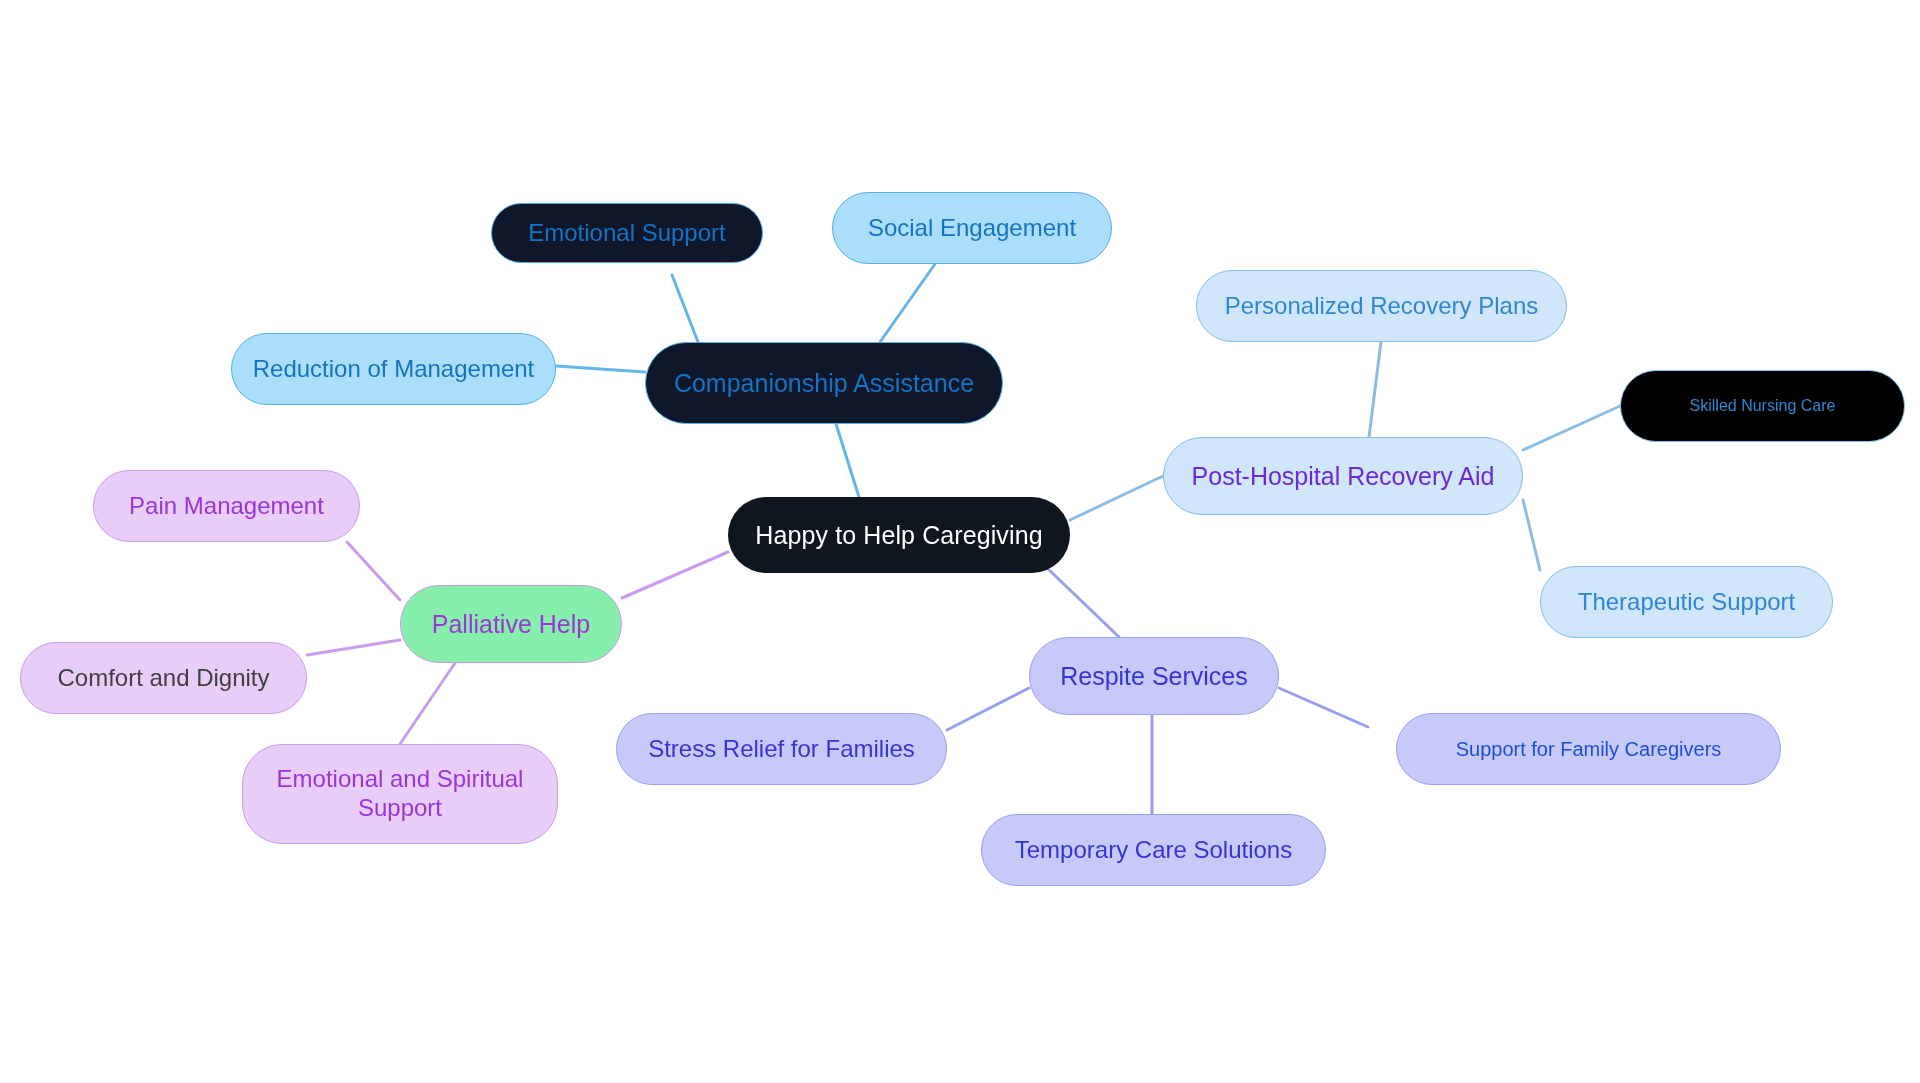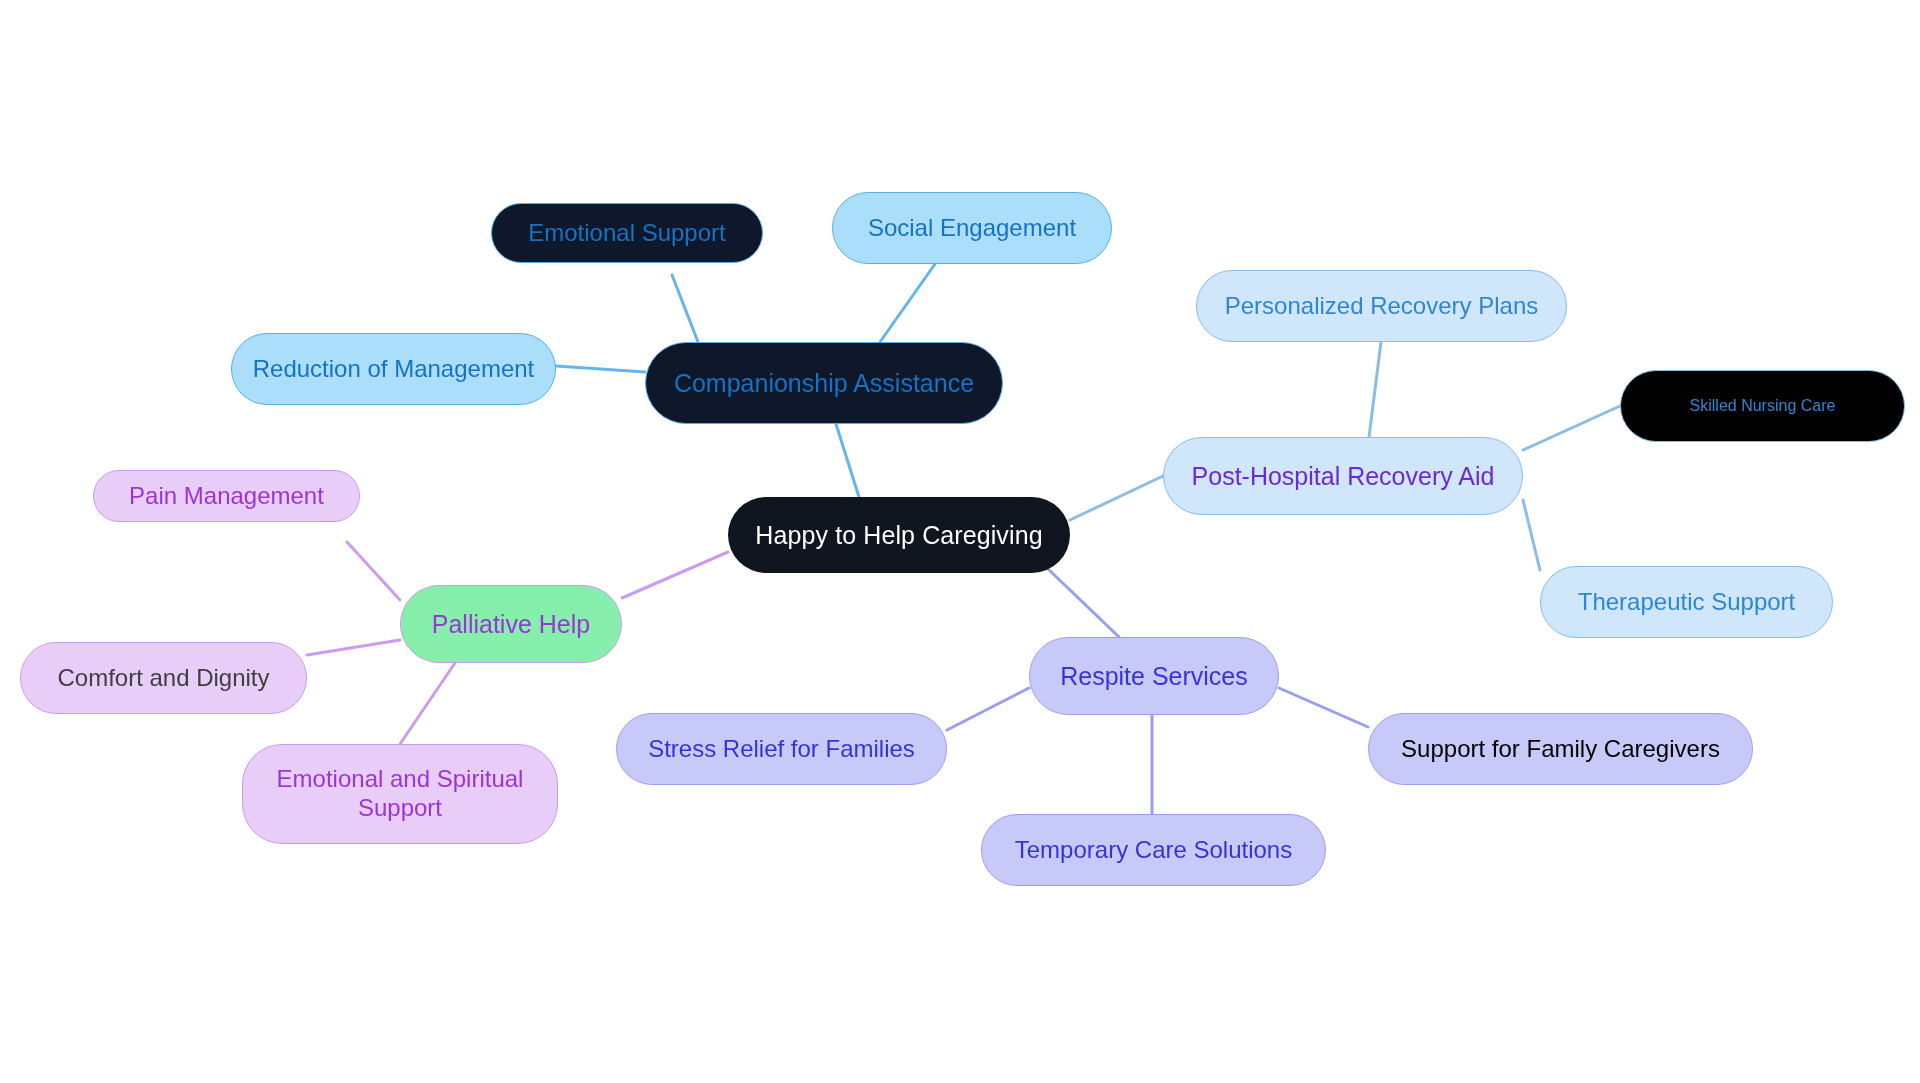--- a/index.html
+++ b/index.html
@@ -72,21 +72,21 @@
       <div class="node" style="left: 645px; top: 342px; width: 358px; height: 82px; border-radius: 41px; background: #0f172a; color: rgb(21, 115, 196); border-color: rgb(85, 176, 234); font-size: 25px;">Companionship Assistance</div>
       <div class="node" style="left: 491px; top: 203px; width: 272px; height: 60px; border-radius: 36px; background: #0f172a; color: rgb(21, 115, 196); border-color: rgb(85, 176, 234); font-size: 24px;">Emotional Support</div>
       <div class="node" style="left: 832px; top: 192px; width: 280px; height: 72px; border-radius: 36px; background: rgb(171, 222, 251); color: rgb(21, 115, 196); border-color: rgb(85, 176, 234); font-size: 24px;">Social Engagement</div>
       <div class="node" style="left: 231px; top: 333px; width: 325px; height: 72px; border-radius: 36px; background: rgb(171, 222, 251); color: rgb(21, 115, 196); border-color: rgb(85, 176, 234); font-size: 24px;">Reduction of Management</div>
       <div class="node" style="left: 1163px; top: 437px; width: 360px; height: 78px; border-radius: 39px; background: rgb(207, 230, 251); color: #6d28d9; border-color: rgb(133, 191, 232); font-size: 25px;">Post-Hospital Recovery Aid</div>
       <div class="node" style="left: 1196px; top: 270px; width: 371px; height: 72px; border-radius: 36px; background: rgb(207, 230, 251); color: rgb(47, 134, 212); border-color: rgb(133, 191, 232); font-size: 24px;">Personalized Recovery Plans</div>
       <div class="node" style="left: 1620px; top: 370px; width: 285px; height: 72px; border-radius: 36px; background: #000000; color: rgb(47, 134, 212); border-color: rgb(133, 191, 232); font-size: 16px;">Skilled Nursing Care</div>
       <div class="node" style="left: 1540px; top: 550px; width: 293px; height: 72px; border-radius: 36px; background: rgb(207, 230, 251); color: rgb(47, 134, 212); border-color: rgb(133, 191, 232); font-size: 24px; margin-top: 16px;">Therapeutic Support</div>
       <div class="node" style="left: 1029px; top: 637px; width: 250px; height: 78px; border-radius: 39px; background: rgb(199, 202, 248); color: rgb(53, 53, 214); border-color: rgb(154, 158, 240); font-size: 25px;">Respite Services</div>
       <div class="node" style="left: 616px; top: 713px; width: 331px; height: 72px; border-radius: 36px; background: rgb(199, 202, 248); color: rgb(53, 53, 214); border-color: rgb(154, 158, 240); font-size: 24px;">Stress Relief for Families</div>
-      <div class="node" style="left: 1368px; top: 713px; width: 385px; height: 72px; border-radius: 36px; background: rgb(199, 202, 248); color: #000000; border-color: rgb(154, 158, 240); font-size: 24px;">Support for Family Caregivers</div>
+      <div class="node" style="left: 1396px; top: 713px; width: 385px; height: 72px; border-radius: 36px; background: rgb(199, 202, 248); color: #1d4ed8; border-color: rgb(154, 158, 240); font-size: 20px;">Support for Family Caregivers</div>
       <div class="node" style="left: 981px; top: 814px; width: 345px; height: 72px; border-radius: 36px; background: rgb(199, 202, 248); color: rgb(53, 53, 214); border-color: rgb(154, 158, 240); font-size: 24px;">Temporary Care Solutions</div>
       <div class="node" style="left: 400px; top: 585px; width: 222px; height: 78px; border-radius: 39px; background: #86efac; color: rgb(155, 53, 214); border-color: rgb(203, 155, 239); font-size: 25px;">Palliative Help</div>
-      <div class="node" style="left: 93px; top: 470px; width: 267px; height: 52px; border-radius: 36px; background: rgb(232, 205, 248); color: rgb(155, 53, 214); border-color: rgb(203, 155, 239); font-size: 24px; text-align: center;">Pain Management</div>
+      <div class="node" style="left: 93px; top: 470px; width: 267px; height: 72px; border-radius: 36px; background: rgb(232, 205, 248); color: rgb(155, 53, 214); border-color: rgb(203, 155, 239); font-size: 24px; text-align: center;">Pain Management</div>
       <div class="node" style="left: 20px; top: 634px; width: 287px; height: 72px; border-radius: 36px; background: rgb(232, 205, 248); color: #404040; border-color: rgb(203, 155, 239); font-size: 24px; margin-top: 8px;">Comfort and Dignity</div>
       <div class="node" style="left: 242px; top: 744px; width: 316px; height: 100px; border-radius: 40px; background: rgb(232, 205, 248); color: rgb(155, 53, 214); border-color: rgb(203, 155, 239); font-size: 24px;">Emotional and Spiritual
 Support</div>
     </div>
 </div>
 
 </body></html>

